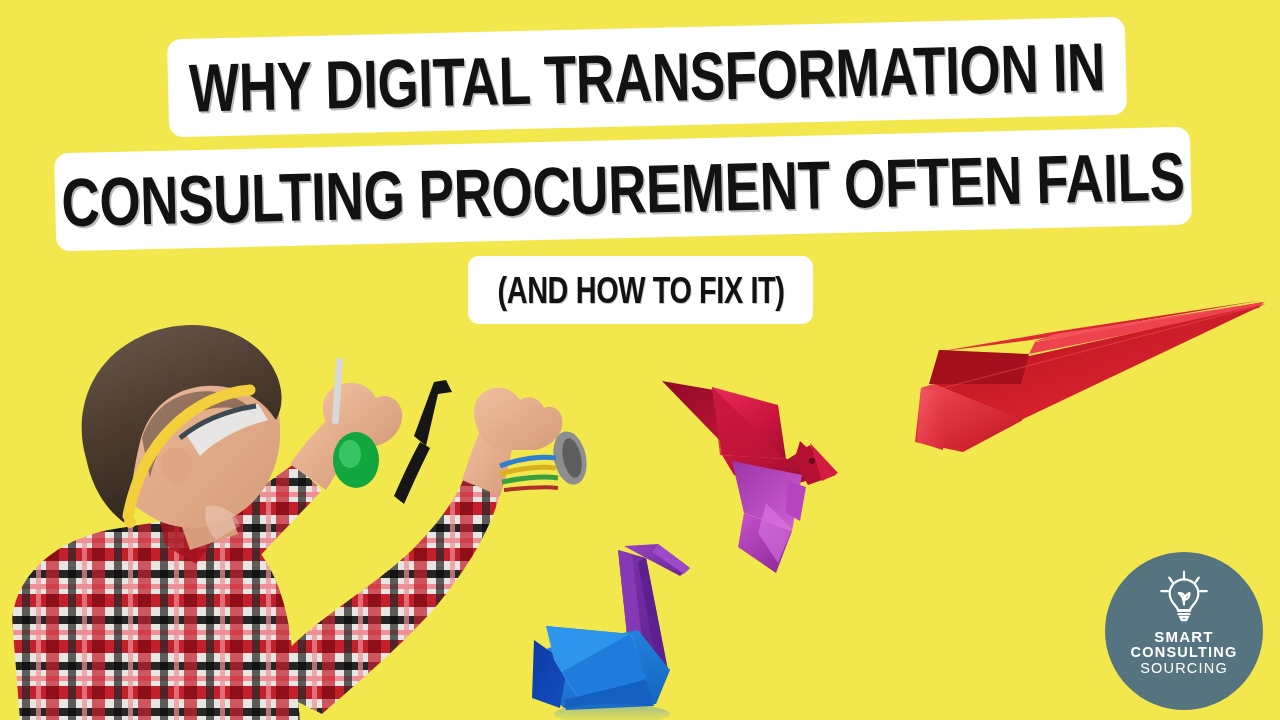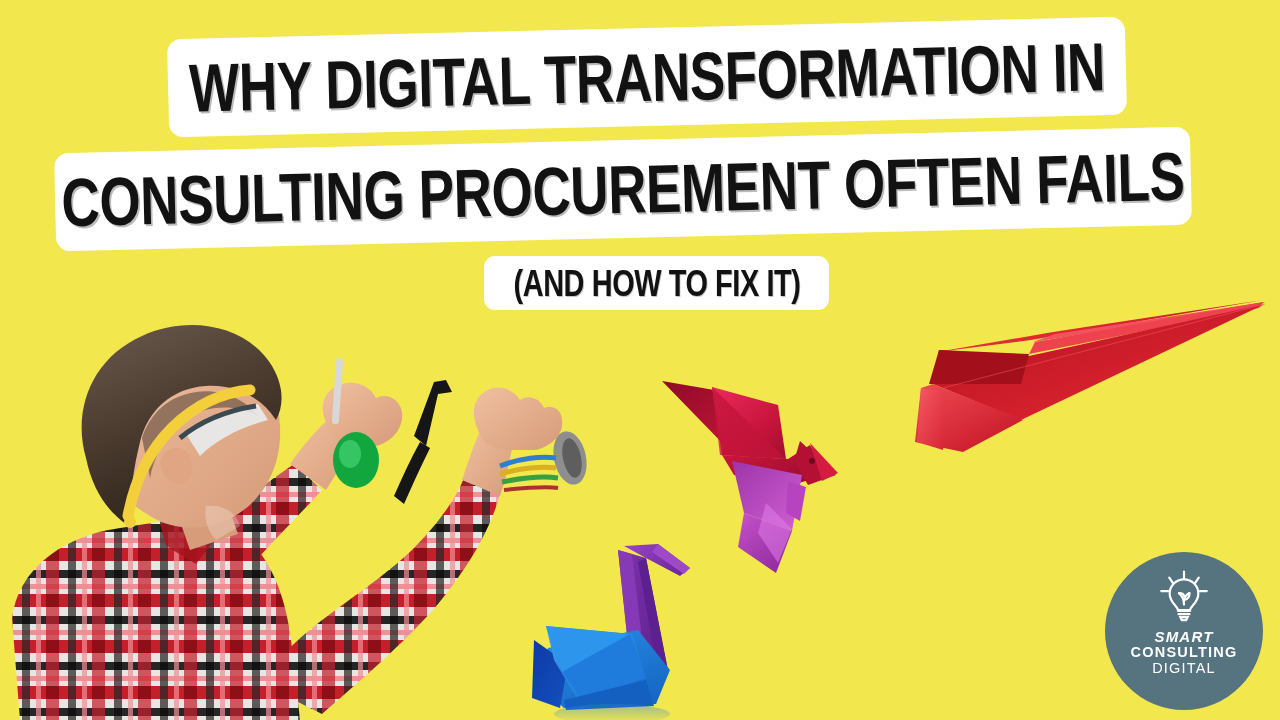--- a/index.html
+++ b/index.html
@@ -58,24 +58,24 @@
     width: 1136px;
     height: 98px;
     transform: rotate(-1.35deg);
   }
   #title-line-2 .title-text {
     font-size: 68px;
     line-height: 1;
   }
 
   #subtitle-box {
-    left: 484px;
+    left: 468px;
     top: 256px;
     width: 345px;
-    height: 54px;
+    height: 68px;
     border-radius: 11px;
   }
   #subtitle-box .title-text {
     font-size: 37px;
     line-height: 1;
     text-shadow: 1px 1px 0 rgba(60,60,60,0.3);
   }
 
   
   #person {
@@ -137,21 +137,20 @@
     color: #ffffff;
     text-align: center;
     font-family: "Liberation Sans", sans-serif;
     letter-spacing: 1.2px;
     line-height: 1.08;
   }
   #logo-smart {
     font-size: 15px;
     font-weight: 700;
     margin-top: 5px;
-    font-style: italic;
   }
   #logo-consulting {
     font-size: 14.5px;
     font-weight: 700;
   }
   #logo-sourcing {
     font-size: 14.5px;
     font-weight: 400;
   }
 </style>
@@ -409,16 +408,16 @@
         <path d="M 27.6 55.8 L 36.4 55.8 L 34.6 59.4 L 29.4 59.4 Z"></path>
 
         <path d="M 32 41 C 32 34 29 30 26 27.5"></path>
         <path d="M 26 27.5 C 30.5 26.5 33 29.5 32.5 34"></path>
         <path d="M 32 37 C 32.6 31.5 35.4 28.8 38.4 27.4"></path>
         <path d="M 38.4 27.4 C 38.8 32 36 34.8 32.2 35.6"></path>
       </g>
     </svg>
     <div class="logo-text" id="logo-smart">SMART</div>
     <div class="logo-text" id="logo-consulting">CONSULTING</div>
-    <div class="logo-text" id="logo-sourcing">DIGITAL</div>
+    <div class="logo-text" id="logo-sourcing">SOURCING</div>
   </div>
 
 </div>
 
 </body></html>

